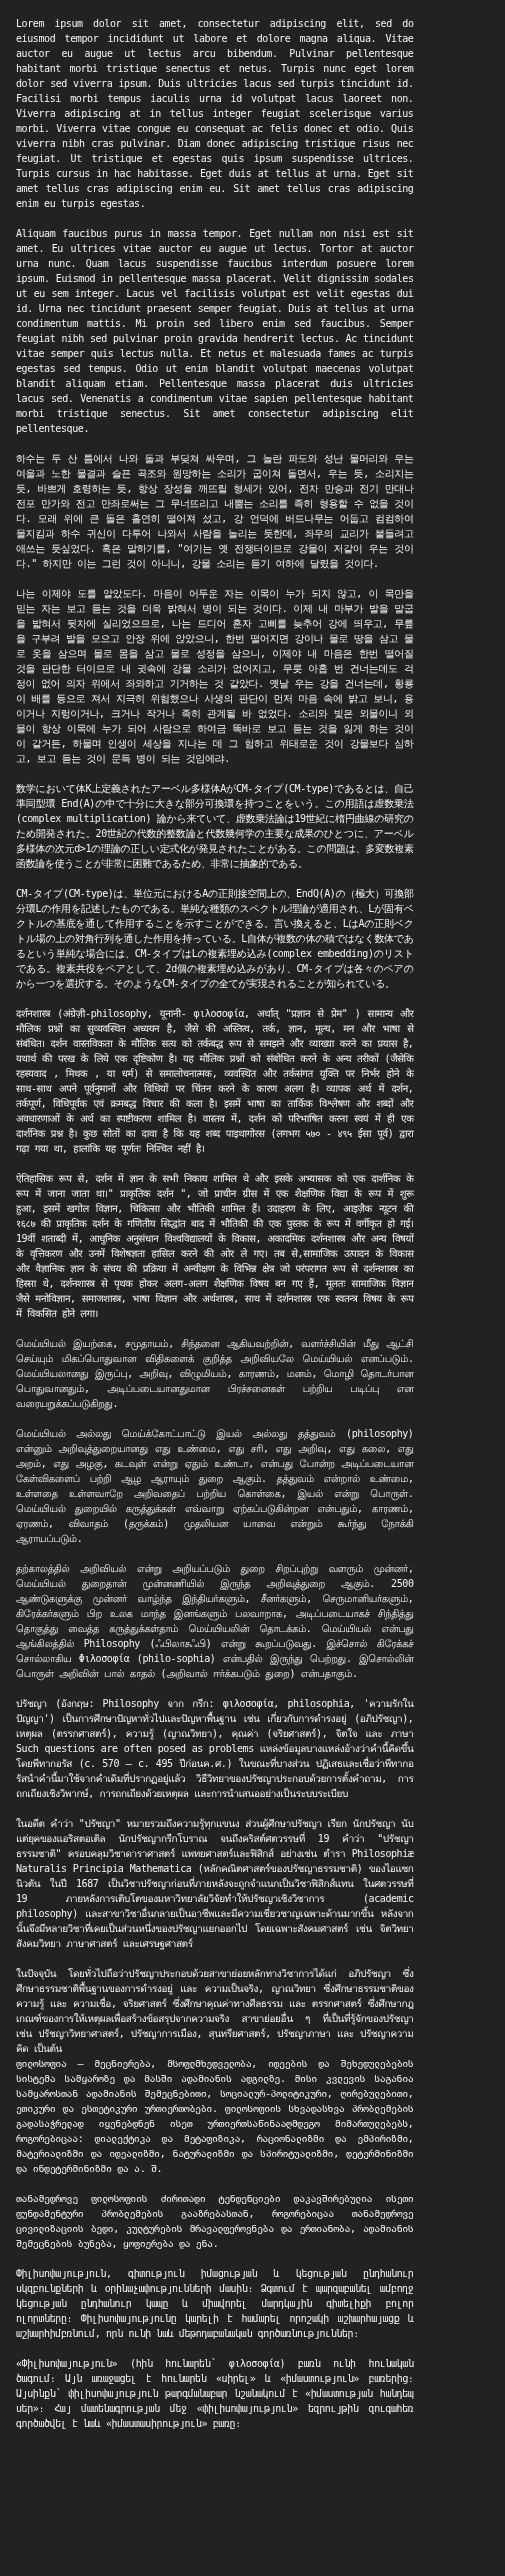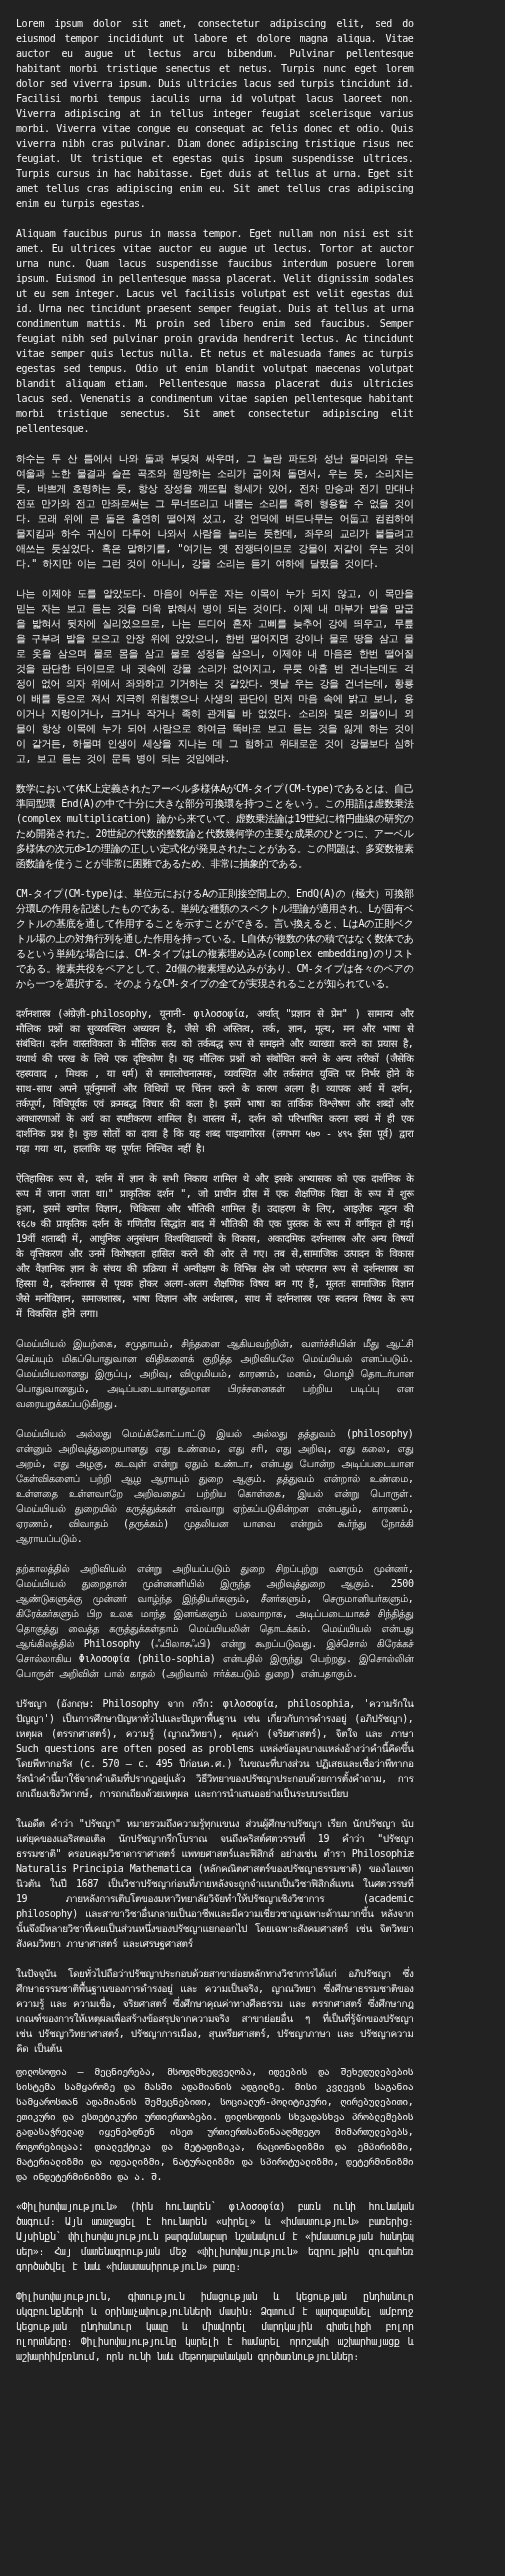--- a/index.html
+++ b/index.html
@@ -22,21 +22,21 @@
     line-height: 15px;
     letter-spacing: -0.4px;
     color: #f5f5f5;
     text-align: justify;
     overflow: hidden;
   }
   p.para {
     margin: 0 0 15px 0;
   }
   p.para.tight {
-    margin-bottom: 8px;
+    margin-bottom: 0;
   }
 </style>
 </head>
 <body>
 
 <main>
   <p class="para" lang="en">Lorem ipsum dolor sit amet, consectetur adipiscing elit, sed do eiusmod tempor incididunt ut labore et dolore magna aliqua. Vitae auctor eu augue ut lectus arcu bibendum. Pulvinar pellentesque habitant morbi tristique senectus et netus. Turpis nunc eget lorem dolor sed viverra ipsum. Duis ultricies lacus sed turpis tincidunt id. Facilisi morbi tempus iaculis urna id volutpat lacus laoreet non. Viverra adipiscing at in tellus integer feugiat scelerisque varius morbi. Viverra vitae congue eu consequat ac felis donec et odio. Quis viverra nibh cras pulvinar. Diam donec adipiscing tristique risus nec feugiat. Ut tristique et egestas quis ipsum suspendisse ultrices. Turpis cursus in hac habitasse. Eget duis at tellus at urna. Eget sit amet tellus cras adipiscing enim eu. Sit amet tellus cras adipiscing enim eu turpis egestas.</p>
   <p class="para" lang="en">Aliquam faucibus purus in massa tempor. Eget nullam non nisi est sit amet. Eu ultrices vitae auctor eu augue ut lectus. Tortor at auctor urna nunc. Quam lacus suspendisse faucibus interdum posuere lorem ipsum. Euismod in pellentesque massa placerat. Velit dignissim sodales ut eu sem integer. Lacus vel facilisis volutpat est velit egestas dui id. Urna nec tincidunt praesent semper feugiat. Duis at tellus at urna condimentum mattis. Mi proin sed libero enim sed faucibus. Semper feugiat nibh sed pulvinar proin gravida hendrerit lectus. Ac tincidunt vitae semper quis lectus nulla. Et netus et malesuada fames ac turpis egestas sed tempus. Odio ut enim blandit volutpat maecenas volutpat blandit aliquam etiam. Pellentesque massa placerat duis ultricies lacus sed. Venenatis a condimentum vitae sapien pellentesque habitant morbi tristique senectus. Sit amet consectetur adipiscing elit pellentesque.</p>
   <p class="para" lang="ko">하수는 두 산 틈에서 나와 돌과 부딪쳐 싸우며, 그 놀란 파도와 성난 물머리와 우는 여울과 노한 물결과 슬픈 곡조와 원망하는 소리가 굽이쳐 돌면서, 우는 듯, 소리치는 듯, 바쁘게 호령하는 듯, 항상 장성을 깨뜨릴 형세가 있어, 전차 만승과 전기 만대나 전포 만가와 전고 만좌로써는 그 무너뜨리고 내뿜는 소리를 족히 형용할 수 없을 것이다. 모래 위에 큰 돌은 홀연히 떨어져 섰고, 강 언덕에 버드나무는 어둡고 컴컴하여 물지킴과 하수 귀신이 다투어 나와서 사람을 놀리는 듯한데, 좌우의 교리가 붙들려고 애쓰는 듯싶었다. 혹은 말하기를, "여기는 옛 전쟁터이므로 강물이 저같이 우는 것이다." 하지만 이는 그런 것이 아니니, 강물 소리는 듣기 여하에 달렸을 것이다.</p>
   <p class="para" lang="ko">나는 이제야 도를 알았도다. 마음이 어두운 자는 이목이 누가 되지 않고, 이 목만을 믿는 자는 보고 듣는 것을 더욱 밝혀서 병이 되는 것이다. 이제 내 마부가 발을 말굽을 밟혀서 뒷차에 실리었으므로, 나는 드디어 혼자 고삐를 늦추어 강에 띄우고, 무릎을 구부려 발을 모으고 안장 위에 앉았으니, 한번 떨어지면 강이나 물로 땅을 삼고 물로 옷을 삼으며 물로 몸을 삼고 물로 성정을 삼으니, 이제야 내 마음은 한번 떨어질 것을 판단한 터이므로 내 귓속에 강물 소리가 없어지고, 무릇 아홉 번 건너는데도 걱정이 없어 의자 위에서 좌와하고 기거하는 것 같았다. 옛날 우는 강을 건너는데, 황룡이 배를 등으로 져서 지극히 위험했으나 사생의 판단이 먼저 마음 속에 밝고 보니, 용이거나 지렁이거나, 크거나 작거나 족히 관계될 바 없었다. 소리와 빛은 외물이니 외물이 항상 이목에 누가 되어 사람으로 하여금 똑바로 보고 듣는 것을 잃게 하는 것이 이 같거든, 하물며 인생이 세상을 지나는 데 그 험하고 위태로운 것이 강물보다 심하고, 보고 듣는 것이 문득 병이 되는 것임에랴.</p>
@@ -44,16 +44,17 @@
   <p class="para" lang="ja">CM-タイプ(CM-type)は、単位元におけるAの正則接空間上の、EndQ(A)の（極大）可換部分環Lの作用を記述したものである。単純な種類のスペクトル理論が適用され、Lが固有ベクトルの基底を通して作用することを示すことができる。言い換えると、LはAの正則ベクトル場の上の対角行列を通した作用を持っている。L自体が複数の体の積ではなく数体であるという単純な場合には、CM-タイプはLの複素埋め込み(complex embedding)のリストである。複素共役をペアとして、2d個の複素埋め込みがあり、CM-タイプは各々のペアのから一つを選択する。そのようなCM-タイプの全てが実現されることが知られている。</p>
   <p class="para" lang="hi">दर्शनशास्त्र (अंग्रेज़ी-philosophy, यूनानी- φιλοσοφία, अर्थात् "प्रज्ञान से प्रेम" ) सामान्य और मौलिक प्रश्नों का सुव्यवस्थित अध्ययन है, जैसे की अस्तित्व, तर्क, ज्ञान, मूल्य, मन और भाषा से संबंधित। दर्शन वास्तविकता के मौलिक सत्य को तर्कबद्ध रूप से समझने और व्याख्या करने का प्रयास है, यथार्थ की परख के लिये एक दृष्टिकोण है। यह मौलिक प्रश्नों को संबोधित करने के अन्य तरीकों (जैसेकि रहस्यवाद , मिथक , या धर्म) से समालोचनात्मक, व्यवस्थित और तर्कसंगत युक्ति पर निर्भर होने के साथ-साथ अपने पूर्वनुमानों और विधियों पर चिंतन करने के कारण अलग है। व्यापक अर्थ में दर्शन, तर्कपूर्ण, विधिपूर्वक एवं क्रमबद्ध विचार की कला है। इसमें भाषा का तार्किक विश्लेषण और शब्दों और अवधारणाओं के अर्थ का स्पष्टीकरण शामिल है। वास्तव में, दर्शन को परिभाषित करना स्वयं में ही एक दार्शनिक प्रश्न है। कुछ सोतों का दावा है कि यह शब्द पाइथागोरस (लगभग ५७० - ४९५ ईसा पूर्व) द्वारा गढ़ा गया था, हालांकि यह पूर्णतः निश्चित नहीं है।</p>
   <p class="para" lang="hi">ऐतिहासिक रूप से, दर्शन में ज्ञान के सभी निकाय शामिल थे और इसके अभ्यासक को एक दार्शनिक के रूप में जाना जाता था।" प्राकृतिक दर्शन ", जो प्राचीन ग्रीस में एक शैक्षणिक विद्या के रूप में शुरू हुआ, इसमें खगोल विज्ञान, चिकित्सा और भौतिकी शामिल हैं। उदाहरण के लिए, आइज़ैक न्यूटन की १६८७ की प्राकृतिक दर्शन के गणितीय सिद्धांत बाद में भौतिकी की एक पुस्तक के रूप में वर्गीकृत हो गई। 19वीं शताब्दी में, आधुनिक अनुसंधान विश्वविद्यालयों के विकास, अकादमिक दर्शनशास्त्र और अन्य विषयों के वृत्तिकरण और उनमें विशेषज्ञता हासिल करने की ओर ले गए। तब से,सामाजिक उत्पादन के विकास और वैज्ञानिक ज्ञान के संचय की प्रक्रिया में अन्वीक्षण के विभिन्न क्षेत्र जो परंपरागत रूप से दर्शनशास्त्र का हिस्सा थे, दर्शनशास्त्र से पृथक होकर अलग-अलग शैक्षणिक विषय बन गए हैं, मूलतः सामाजिक विज्ञान जैसे मनोविज्ञान, समाजशास्त्र, भाषा विज्ञान और अर्थशास्त्र, साथ में दर्शनशास्त्र एक स्वतन्त्र विषय के रूप में विकसित होने लगा।</p>
   <p class="para" lang="ta">மெய்யியல் இயற்கை, சமுதாயம், சிந்தனை ஆகியவற்றின், வளர்ச்சியின் மீது ஆட்சி செய்யும் மிகப்பொதுவான விதிகளைக் குறித்த அறிவியலே மெய்யியல் எனப்படும். மெய்யியலானது இருப்பு, அறிவு, விழுமியம், காரணம், மனம், மொழி தொடர்பான பொதுவானதும், அடிப்படையானதுமான பிரச்சனைகள் பற்றிய படிப்பு என வரையறுக்கப்படுகிறது.</p>
   <p class="para" lang="ta">மெய்யியல் அல்லது மெய்க்கோட்பாட்டு இயல் அல்லது தத்துவம் (philosophy) என்னும் அறிவுத்துறையானது எது உண்மை, எது சரி, எது அறிவு, எது கலை, எது அறம், எது அழகு, கடவுள் என்று ஏதும் உண்டா, என்பது போன்ற அடிப்படையான கேள்விகளைப் பற்றி ஆழ ஆராயும் துறை ஆகும். தத்துவம் என்றால் உண்மை, உள்ளதை உள்ளவாறே அறிவதைப் பற்றிய கொள்கை, இயல் என்று பொருள். மெய்யியல் துறையில் கருத்துக்கள் எவ்வாறு ஏற்கப்படுகின்றன என்பதும், காரணம், ஏரணம், விவாதம் (தருக்கம்) முதலியன யாவை என்றும் கூர்ந்து நோக்கி ஆராயப்படும்.</p>
   <p class="para" lang="ta">தற்காலத்தில் அறிவியல் என்று அறியப்படும் துறை சிறப்புற்று வளரும் முன்னர், மெய்யியல் துறைதான் முன்னணியில் இருந்த அறிவுத்துறை ஆகும். 2500 ஆண்டுகளுக்கு முன்னர் வாழ்ந்த இந்தியர்களும், சீனர்களும், செருமானியர்களும், கிரேக்கர்களும் பிற உலக மாந்த இனங்களும் பலவாறாக, அடிப்படையாகச் சிந்தித்து தொகுத்து வைத்த கருத்துக்கள்தாம் மெய்யியலின் தொடக்கம். மெய்யியல் என்பது ஆங்கிலத்தில் Philosophy (ஃபிலாசஃபி) என்று கூறப்படுவது. இச்சொல் கிரேக்கச் சொல்லாகிய Φιλοσοφία (philo-sophia) என்பதில் இருந்து பெற்றது. இசொல்லின் பொருள் அறிவின் பால் காதல் (அறிவால் ஈர்க்கபடும் துறை) என்பதாகும்.</p>
   <p class="para" lang="th">ปรัชญา (อังกฤษ: Philosophy จาก กรีก: φιλοσοφία, philosophia, 'ความรักในปัญญา') เป็นการศึกษาปัญหาทั่วไปและปัญหาพื้นฐาน เช่น เกี่ยวกับการดำรงอยู่ (อภิปรัชญา), เหตุผล (ตรรกศาสตร์), ความรู้ (ญาณวิทยา), คุณค่า (จริยศาสตร์), จิตใจ และ ภาษา Such questions are often posed as problems แหล่งข้อมูลบางแหล่งอ้างว่าคำนี้คิดขึ้นโดยพีทากอรัส (c. 570 – c. 495 ปีก่อนค.ศ.) ในขณะที่บางส่วน ปฏิเสธและเชื่อว่าพีทากอรัสนำคำนี้มาใช้จากคำเดิมที่ปรากฏอยู่แล้ว วิธีวิทยาของปรัชญาประกอบด้วยการตั้งคำถาม, การถกเถียงเชิงวิพากษ์, การถกเถียงด้วยเหตุผล และการนำเสนออย่างเป็นระบบระเบียบ</p>
   <p class="para" lang="th">ในอดีต คำว่า "ปรัชญา" หมายรวมถึงความรู้ทุกแขนง ส่วนผู้ศึกษาปรัชญา เรียก นักปรัชญา นับแต่ยุคของแอริสตอเติล นักปรัชญากรีกโบราณ จนถึงคริสต์ศตวรรษที่ 19 คำว่า "ปรัชญาธรรมชาติ" ครอบคลุมวิชาดาราศาสตร์ แพทยศาสตร์และฟิสิกส์ อย่างเช่น ตำรา Philosophiæ Naturalis Principia Mathematica (หลักคณิตศาสตร์ของปรัชญาธรรมชาติ) ของไอแซก นิวตัน ในปี 1687 เป็นวิชาปรัชญาก่อนที่ภายหลังจะถูกจำแนกเป็นวิชาฟิสิกส์แทน ในศตวรรษที่ 19 ภายหลังการเติบโตของมหาวิทยาลัยวิจัยทำให้ปรัชญาเชิงวิชาการ (academic philosophy) และสาขาวิชาอื่นกลายเป็นอาชีพและมีความเชี่ยวชาญเฉพาะด้านมากขึ้น หลังจากนั้นจึงมีหลายวิชาที่เคยเป็นส่วนหนึ่งของปรัชญาแยกออกไป โดยเฉพาะสังคมศาสตร์ เช่น จิตวิทยา สังคมวิทยา ภาษาศาสตร์ และเศรษฐศาสตร์</p>
   <p class="para tight" lang="th">ในปัจจุบัน โดยทั่วไปถือว่าปรัชญาประกอบด้วยสาขาย่อยหลักทางวิชาการได้แก่ อภิปรัชญา ซึ่งศึกษาธรรมชาติพื้นฐานของการดำรงอยู่ และ ความเป็นจริง, ญาณวิทยา ซึ่งศึกษาธรรมชาติของความรู้ และ ความเชื่อ, จริยศาสตร์ ซึ่งศึกษาคุณค่าทางศีลธรรม และ ตรรกศาสตร์ ซึ่งศึกษากฎเกณฑ์ของการให้เหตุผลเพื่อสร้างข้อสรุปจากความจริง สาขาย่อยอื่น ๆ ที่เป็นที่รู้จักของปรัชญา เช่น ปรัชญาวิทยาศาสตร์, ปรัชญาการเมือง, สุนทรียศาสตร์, ปรัชญาภาษา และ ปรัชญาความคิด เป็นต้น</p>
   <p class="para" lang="ka">ფილოსოფია – მეცნიერება, მსოფლმხედველობა, იდეების და შეხედულებების სისტემა სამყაროზე და მასში ადამიანის ადგილზე. მისი კვლევის საგანია სამყაროსთან ადამიანის შემეცნებითი, სოციალურ-პოლიტიკური, ღირებულებითი, ეთიკური და ესთეტიკური ურთიერთობები. ფილოსოფიის სხვადასხვა პრობლემების გადასაჭრელად იყენებდნენ ისეთ ურთიერთსაწინააღმდეგო მიმართულებებს, როგორებიცაა: დიალექტიკა და მეტაფიზიკა, რაციონალიზმი და ემპირიზმი, მატერიალიზმი და იდეალიზმი, ნატურალიზმი და სპირიტუალიზმი, დეტერმინიზმი და ინდეტერმინიზმი და ა. შ.</p>
+  <p class="para" lang="ka">თანამედროვე ფილოსოფიის ძირითადი ტენდენციები დაკავშირებულია ისეთი ფუნდამენტური პრობლემების გააზრებასთან, როგორებიცაა თანამედროვე ცივილიზაციის ბედი, კულტურების მრავალფეროვნება და ერთიანობა, ადამიანის შემეცნების ბუნება, ყოფიერება და ენა.</p>
+  <p class="para" lang="hy">Փիլիսոփայություն, գիտություն իմացության և կեցության ընդհանուր սկզբունքների և օրինաչափությունների մասին։ Ձգտում է պարզաբանել ամբողջ կեցության ընդհանուր կապը և միավորել մարդկային գիտելիքի բոլոր ոլորտները։ Փիլիսոփայությունը կարելի է համարել որոշակի աշխարհայացք և աշխարհիմբռնում, որն ունի նաև մեթոդաբանական գործառնություններ։</p>
   <p class="para" lang="hy">«Փիլիսոփայություն» (հին հունարեն՝ φιλοσοφία) բառն ունի հունական ծագում։ Այն առաջացել է հունարեն «սիրել» և «իմաստություն» բառերից։ Այսինքն՝ փիլիսոփայություն թարգմանաբար նշանակում է «իմաստության հանդեպ սեր»։ Հայ մատենագրության մեջ «փիլիսոփայություն» եզրույթին զուգահեռ գործածվել է նաև «իմաստասիրություն» բառը։</p>
-  <p class="para" lang="hy">Փիլիսոփայություն, գիտություն իմացության և կեցության ընդհանուր սկզբունքների և օրինաչափությունների մասին։ Ձգտում է պարզաբանել ամբողջ կեցության ընդհանուր կապը և միավորել մարդկային գիտելիքի բոլոր ոլորտները։ Փիլիսոփայությունը կարելի է համարել որոշակի աշխարհայացք և աշխարհիմբռնում, որն ունի նաև մեթոդաբանական գործառնություններ։</p>
 </main>
 
 
 </body></html>

